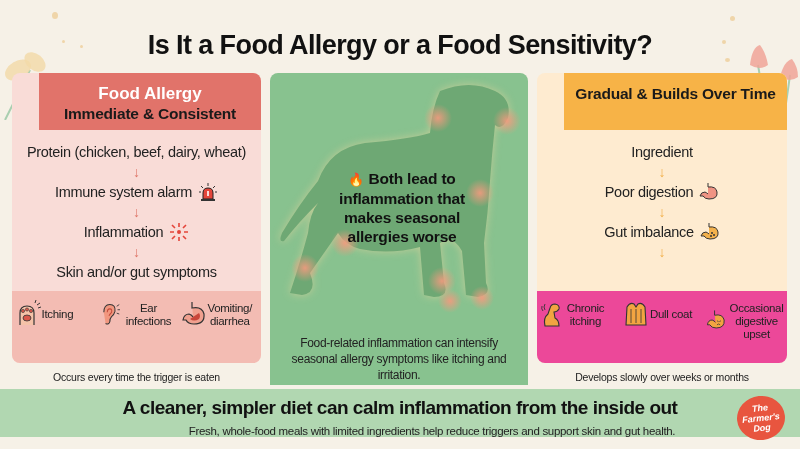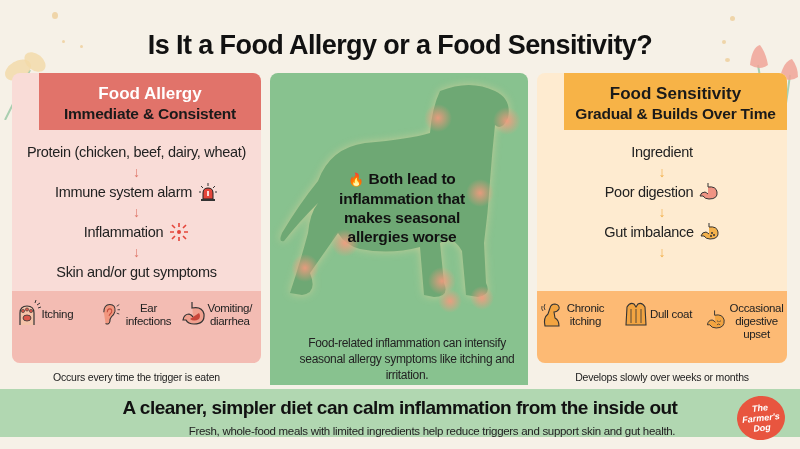--- a/index.html
+++ b/index.html
@@ -39,37 +39,37 @@
   .arrow { font-size: 14px; line-height: 20px; height: 20px; }
   .allergy .arrow { color: #de7568; }
   .sensitivity .arrow { color: #f1b04a; }
   .step-icon { width: 20px; height: 20px; display: inline-block; }
 
   .symptoms {
     position: absolute; left: 0; bottom: 0; width: 100%; height: 72px;
     display: flex; justify-content: space-around; align-items: flex-start; padding-top: 8px;
   }
   .allergy .symptoms { background: #f3bcb3; }
-  .sensitivity .symptoms { background: #fdba74; }
+  .sensitivity .symptoms { background: #ec4899; }
   .symptom { display: flex; flex-direction: row; align-items: center; width: 80px; }
   .symptom-icon { width: 28px; height: 28px; }
   .symptom-label { font-size: 11.5px; line-height: 13px; text-align: center; letter-spacing: -0.3px; margin-top: 3px; color: #222; }
 
   .card-note { position: absolute; top: 371px; font-size: 10.5px; text-align: center; color: #222; letter-spacing: -0.2px; }
   .note-allergy { left: 12px; width: 249px; }
   .note-sensitivity { left: 537px; width: 250px; }
 
   .dog-wrap { position: absolute; left: 0; top: 0; width: 258px; height: 245px; }
   .center-headline {
     position: absolute; left: 52px; top: 96px; width: 160px; text-align: center;
     font-size: 15.5px; font-weight: 700; line-height: 19px; color: #111; letter-spacing: -0.2px;
   }
   .center-body {
     position: absolute; left: 0; top: 262px; width: 258px; text-align: center;
-    font-size: 12px; line-height: 16px; color: #222; letter-spacing: -0.3px; padding: 0 10px; margin-left: 8px;
+    font-size: 12px; line-height: 16px; color: #222; letter-spacing: -0.3px; padding: 0 10px;
   }
 
   .banner {
     position: absolute; left: 0; top: 389px; width: 800px; height: 48px; background: #b1d7b1;
   }
   .banner-title {
     position: absolute; left: 0; top: 8px; width: 800px; text-align: center;
     font-size: 19px; font-weight: 700; letter-spacing: -0.5px; color: #111;
   }
   .banner-sub {
@@ -194,21 +194,20 @@
   </svg>
   <div class="center-headline">
     <span style="font-size:13px">🔥</span>
     <span>Both lead to inflammation that makes seasonal allergies worse</span>
   </div>
   <div class="center-body">Food-related inflammation can intensify seasonal allergy symptoms like itching and irritation.</div>
 </section>
 
 <section class="card sensitivity">
   <div class="card-head">
-    <div class="head-title">Food Sensitivity</div>
     <div class="head-sub">Gradual &amp; Builds Over Time</div>
   </div>
   <div class="flow">
     <div class="flow-step">
         <span>Ingredient</span>
       </div>
     <div class="arrow">↓</div>
     <div class="flow-step">
       <span>Poor digestion</span>
       <svg class="step-icon" viewBox="0 0 20 20">

